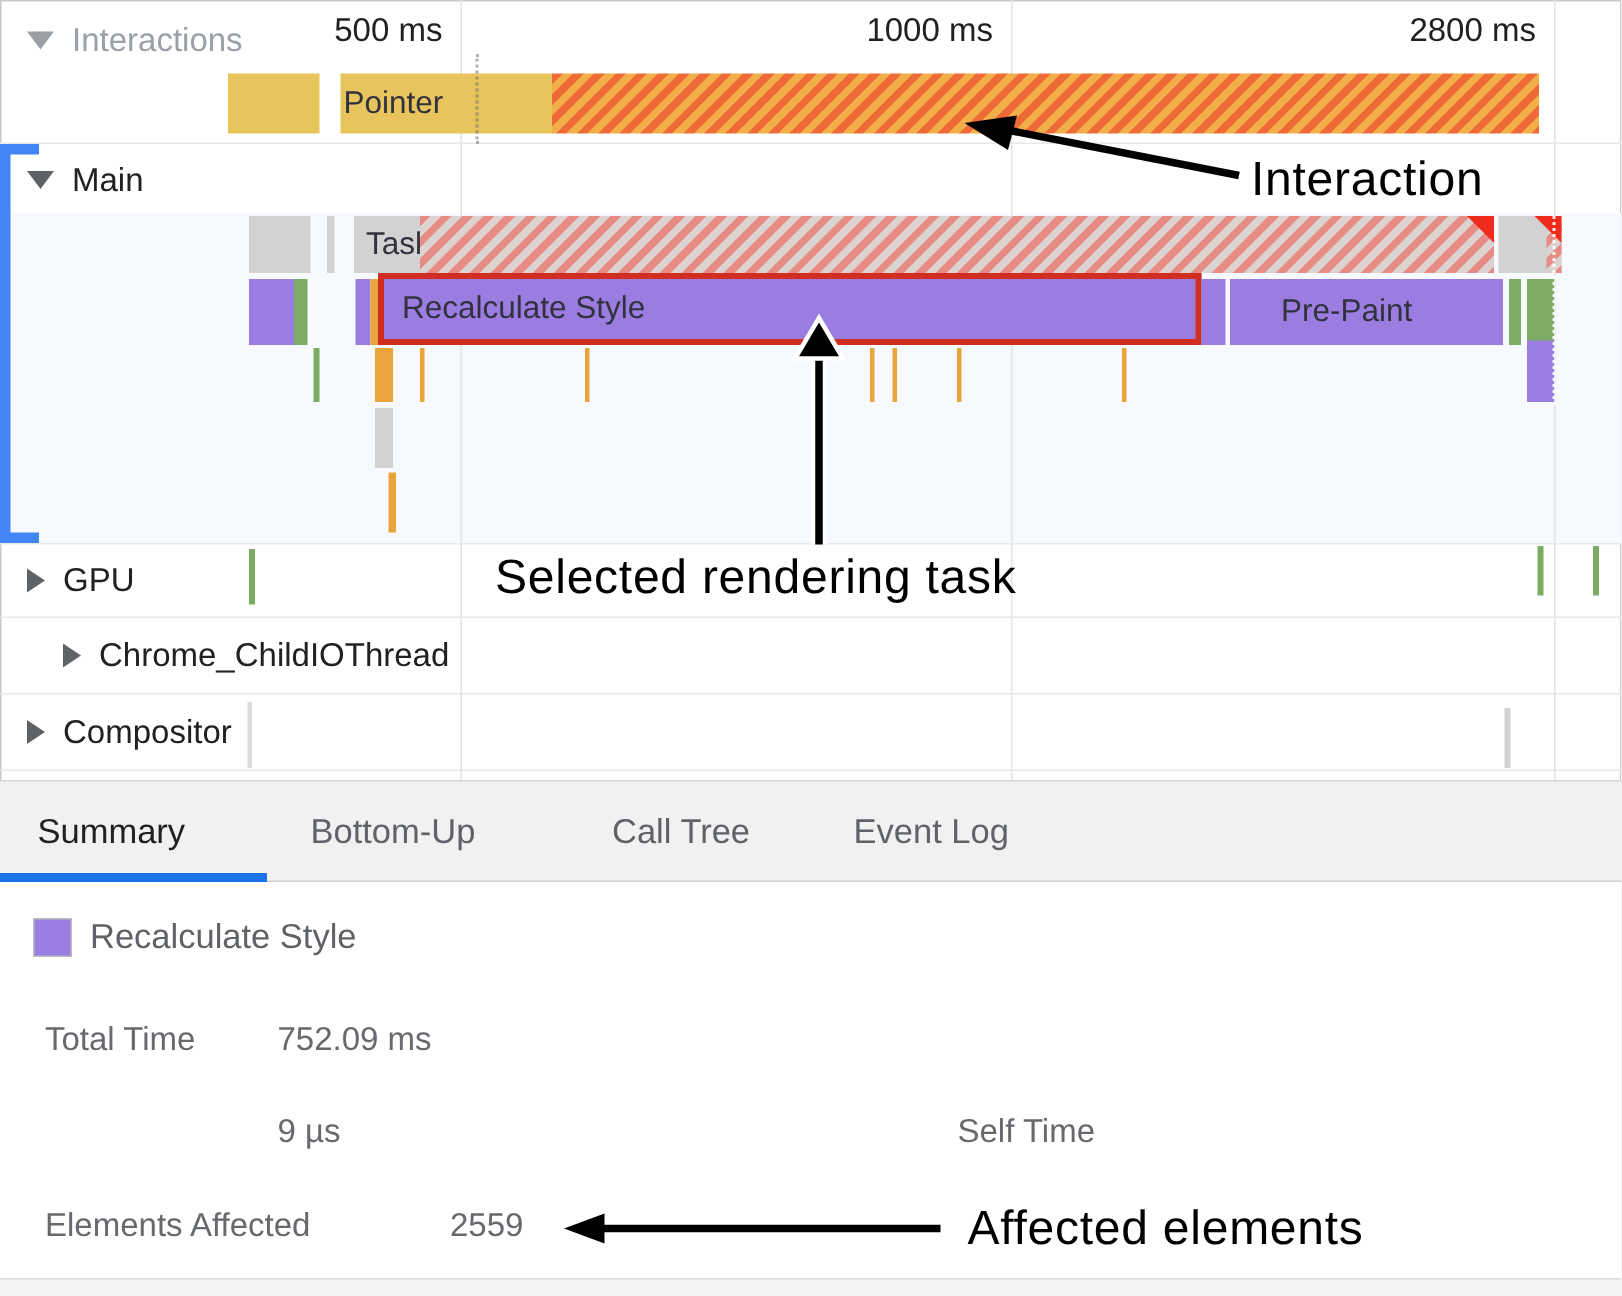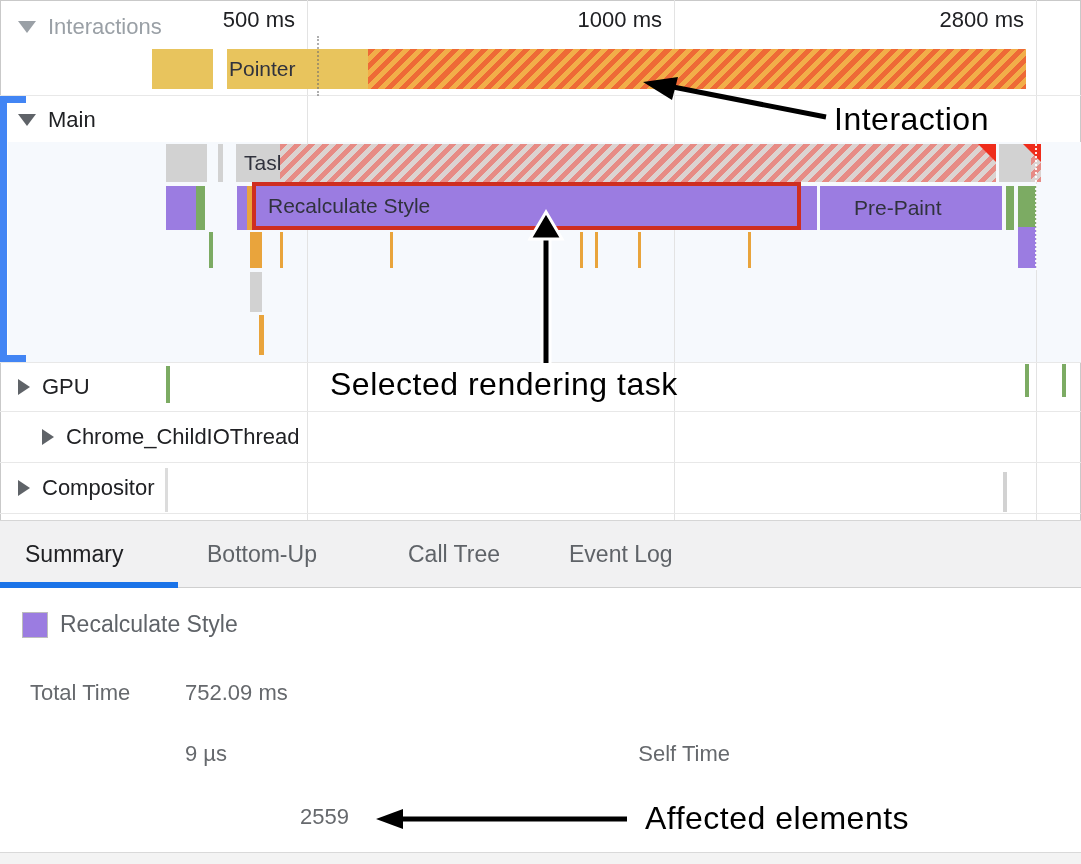--- a/index.html
+++ b/index.html
@@ -191,17 +191,17 @@
       </div>
     <div class="underline"></div>
   </div>
 
   <div class="summary">
     <span class="swatch"></span>
     <span class="sumtitle">Recalculate Style</span>
     <div id="sumrows">
         <div class="sumrow"><span>Total Time</span><span class="val">752.09 ms</span></div>
         <div class="sumrow"><span>Self Time</span><span class="val">9 µs</span></div>
-        <div class="sumrow"><span class="val">2559</span></div>
+        <div class="sumrow"><span>Elements Affected</span><span class="val">2559</span></div>
       </div>
     <div class="bottomstrip"></div>
   </div>
 </div>
 
 </body></html>

